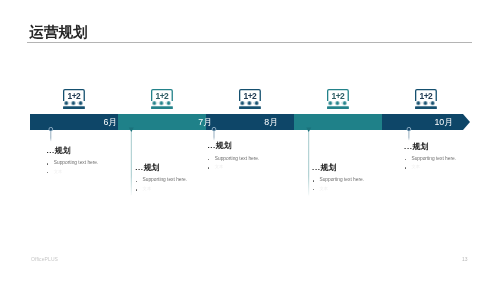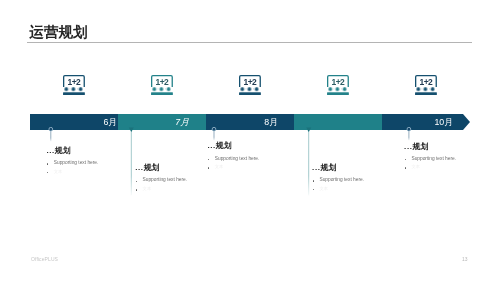--- a/index.html
+++ b/index.html
@@ -8,21 +8,21 @@
        -webkit-font-smoothing:antialiased;}
   .slide{position:relative;width:425px;height:281px;background:#fff;}
   body *{will-change:opacity;}
 
   .title{position:absolute;left:29.3px;top:25.3px;font-size:14.6px;font-weight:bold;
          color:#262626;line-height:15px;white-space:nowrap;}
   .title-rule{position:absolute;left:27.1px;top:42.1px;width:444.9px;height:0.9px;background:#b4b4b4;}
 
   .tl-svg{position:absolute;left:0;top:0;width:500px;height:281px;overflow:visible;}
 
-  .icon-wrap{position:absolute;top:75px;}
+  .icon-wrap{position:absolute;top:89px;}
   .seg-label{position:absolute;top:114px;height:16px;line-height:16px;
              font-size:8.8px;color:#ffffff;text-align:right;white-space:nowrap;}
 
   .block{position:absolute;}
   .bdots{letter-spacing:0.62px;}
   .bhead{font-size:7.9px;font-weight:bold;color:#232323;line-height:8px;white-space:nowrap;
          height:8px;}
   .brow{position:relative;height:8.6px;}
   .brow.first{margin-top:4.3px;}
   .bdot{position:absolute;left:0.6px;top:4.1px;width:1.4px;height:1.4px;border-radius:50%;background:#5b5b5b;}
@@ -142,21 +142,21 @@
     <circle cx="33" cy="141" r="18.5" fill="#15506f"></circle>
     <circle cx="104" cy="141" r="18.5" fill="#15506f"></circle>
     <circle cx="176" cy="141" r="18.5" fill="#15506f"></circle>
     <rect x="68" y="131" width="4" height="16" fill="#9ab0bf"></rect>
     <rect x="140" y="131" width="4" height="16" fill="#9ab0bf"></rect>
     <rect x="0" y="173" width="219" height="30" rx="4" fill="#15506f"></rect>
   </svg></div>
     </div>
   <div id="labels">
       <div class="seg-label" style="left: 29.1px; width: 88px;">6月</div>
-      <div class="seg-label" style="left: 101px; width: 88px; font-style: italic;">7月</div>
+      <div class="seg-label" style="left: 124px; width: 88px;">7月</div>
       <div class="seg-label" style="left: 190px; width: 88px;">8月</div>
       <div class="seg-label" style="left: 293.1px; width: 88px; margin-top: 32px;">9月</div>
       <div class="seg-label" style="left: 365px; width: 88px;">10月</div>
     </div>
   <div id="blocks">
       <div class="block" style="left: 46.4px; top: 147px;">
         <div class="bhead"><span class="bdots">...</span><span>规划</span></div>
         <div class="brow first">
           <span class="bdot"></span>
           <span class="btxt">Supporting text here.</span>

